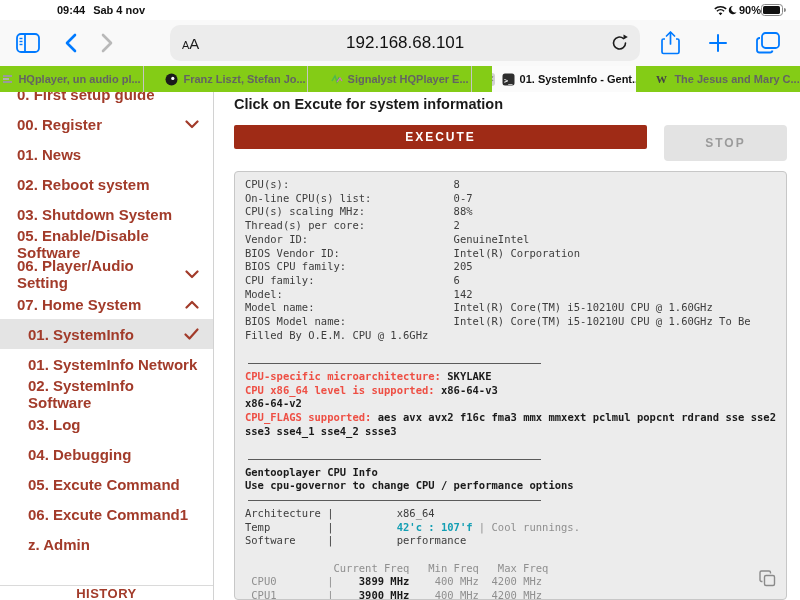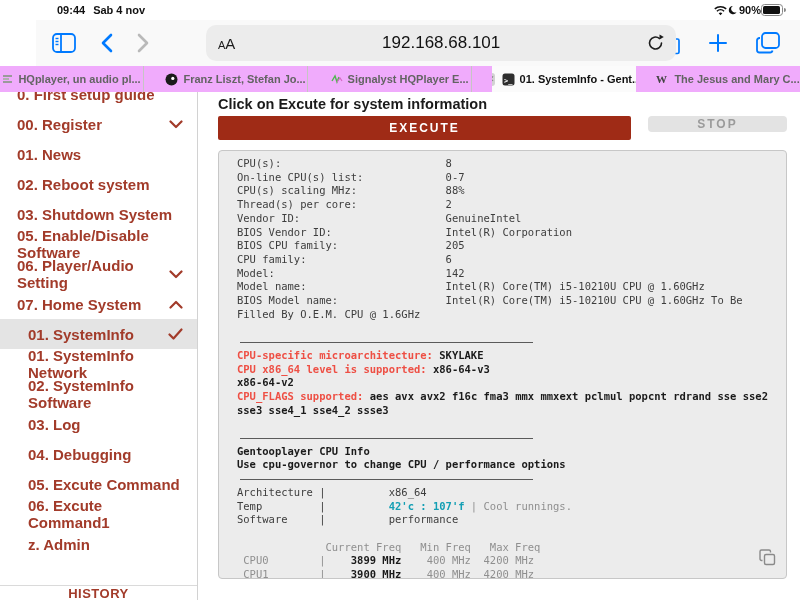--- a/index.html
+++ b/index.html
@@ -12,32 +12,32 @@
   }
   
   .statusbar { position:absolute; top:0; left:0; right:0; height:20px;
     display:flex; justify-content:space-between; align-items:center;
     padding:0 14px; font-size:11px; font-weight:bold; color:#111;margin-left:43px; }
   .status-left { display:flex; gap:8px; }
   .status-right { display:flex; align-items:center; }
   .status-right svg { display:block; }
   
   .toolbar { position:absolute; top:20px; left:0; right:0; height:46px;
-    background:#f9f9f9; display:flex; align-items:center;margin-left:36px; }
+    background:#f9f9f9; display:flex; align-items:center; }
   .tb-left { display:flex; align-items:center; gap:24px; padding-left:16px; width:150px; }
   .tb-right { display:flex; align-items:center; gap:28px; padding-right:20px; margin-left:auto; }
   .tb-btn { display:flex; align-items:center; justify-content:center; cursor:default; }
   .urlfield { position:absolute; left:170px; top:5px; width:470px; height:36px;
     background:#ececec; border-radius:10px; display:flex; align-items:center; padding:0 12px; }
   .aa { font-size:15px; color:#1c1c1c; letter-spacing:0; }
   .aa .small { font-size:11px; }
   .url { flex:1; text-align:center; font-size:17px; color:#111; font-weight:500; }
   
   .tabstrip { position:absolute; top:66px; left:0; right:0; height:26px;
-    background:#f0abfc; display:flex;gap:20px; }
+    background:#84cc16; display:flex;gap:20px; }
   .tab { width:160px; height:26px; display:flex; align-items:center; justify-content:center;
     gap:5px; font-size:11px; font-weight:600; color:#636363; border-right:1px solid #c6c5c4;
     overflow:hidden; white-space:nowrap; }
   .tab:last-child { border-right:none; }
   .tab.active { background:#fbfbfb; color:#111; border-right:none; font-weight:bold; }
   .tab .fav { display:flex; align-items:center; }
   .tab-close { width:13px; height:13px; border-radius:3px; background:#d2d2d2; color:#7c7c7c;
     font-size:9px; line-height:13px; text-align:center; margin-right:2px; }
   
   .page { position:absolute; top:92px; left:0; right:0; bottom:0; background:#fff; display:flex; }
@@ -49,28 +49,28 @@
   .side-item.indent { padding-left:28px; }
   .side-item.selected { background:#e4e4e4; }
   .side-item .grow { flex:1; }
   .side-item svg { display:block; }
   .history { margin-top:8px; border-top:1px solid #dadada; height:30px; display:flex;
     align-items:center; justify-content:center; color:var(--sidebar-red);
     font-size:13px; font-weight:bold; letter-spacing:0.5px; }
   
   .main { flex:1; position:relative; padding:4px 13px 0 20px; }
   .heading { font-size:14.5px; font-weight:600; color:#1b1b1b; }
-  .btnrow { display:flex; gap:17px; margin-top:4px; }
+  .btnrow { display:flex; gap:17px; margin-top:13px; }
   .exec-btn { width:413px; height:24px; background:var(--exec-red); color:#fff;
     border:none; border-radius:2px; font-size:12px; font-weight:bold; letter-spacing:2px;
     font-family:inherit; }
-  .stop-btn { flex:1; height:16px; background:#e3e3e3; color:#9b9b9b; border:none;
+  .stop-btn { flex:1; height:36px; background:#e3e3e3; color:#9b9b9b; border:none;
     border-radius:4px; font-size:12px; font-weight:bold; letter-spacing:2px; font-family:inherit; }
   .terminal { margin-top:10px; height:429px; background:#ececec; border:1px solid #c7c7c7;
-    border-radius:4px; padding:6px 18px; overflow:hidden; position:relative;
+    border-radius:4px; padding:6px 10px; overflow:hidden; position:relative;
     font-family:"DejaVu Sans Mono","Liberation Mono",monospace; font-size:10.5px;
     line-height:13.7px; color:#3d3d3d; }
   .tline { white-space:pre; }
   .tline .d { color:#3d3d3d; }
   .tline .b { color:#1a1a1a; font-weight:bold; }
   .tline .r { color:var(--term-red); font-weight:bold; }
   .tline .t { color:var(--term-teal); font-weight:bold; }
   .tline .g { color:#8f8f8f; }
   .thr { height:13.7px; position:relative; }
   .thr:before { content:""; position:absolute; top:7px; left:3px; width:293px;

